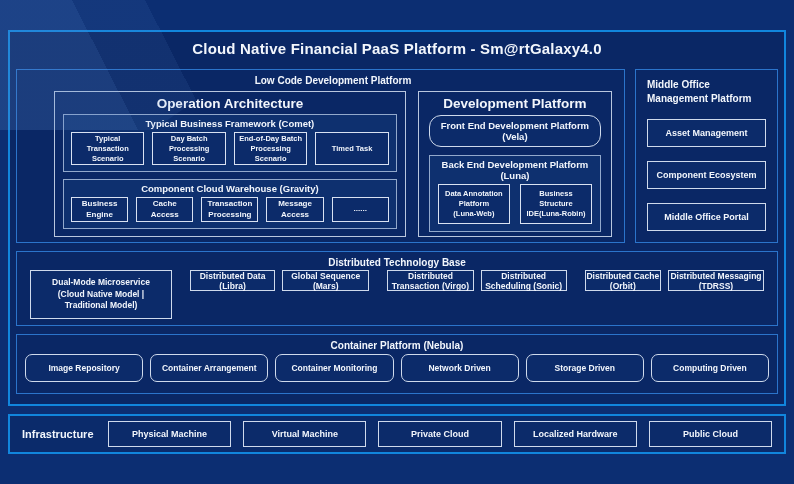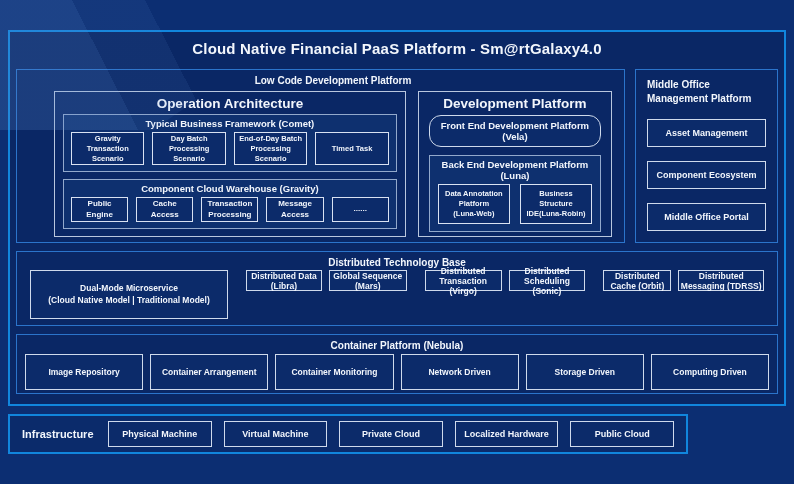--- a/index.html
+++ b/index.html
@@ -57,30 +57,30 @@
   .luna-frame { margin:0 10px; }
   .luna-row { display:flex; gap:10px; padding:0 8px 7px; }
   .luna-row .small-box { min-height:40px; }
 
   .middle-office { width:143px; padding:8px 11px 16px; }
   .mo-label { font-size:10px; font-weight:bold; line-height:1.35; }
   .mo-box { height:28px; margin-top:14px; font-size:9px; }
 
   .dist { margin:8px 6px 0; height:75px; }
   .dist-row { display:flex; gap:18px; padding:2px 13px 0; }
-  .dual-mode { width:198px; height:49px; font-size:8.5px; line-height:1.4; padding:0 6px; }
+  .dual-mode { width:142px; height:49px; font-size:8.5px; line-height:1.4; padding:0 6px; }
   .dist-col { flex:1; display:flex; flex-direction:row; gap:7px; }
   .dist-box { height:21px; font-size:8.5px; }
 
   .cont { margin:8px 6px 0; height:60px; }
   .cont-row { display:flex; gap:7px; padding:3px 8px 0; }
-  .cont-box { flex:1; height:36px; font-size:8.5px; }
+  .cont-box { flex:1; height:28px; font-size:8.5px;border-radius:7px; }
 
   .infra {
-    position:absolute; left:8px; top:414px; width:680px; height:40px;
+    position:absolute; left:8px; top:414px; width:778px; height:40px;
     border:2px solid #1186dd; background:#0b2b6b; z-index:1;
     display:flex; align-items:center; gap:12px; padding:0 12px;
   }
   .infra-label { font-size:11px; font-weight:bold; width:74px; flex:none; }
   .infra-box { flex:1; height:26px; font-size:9px; }
 </style>
 </head>
 <body>
 
 <div class="sheen"></div>
@@ -92,30 +92,30 @@
 
     <div class="panel low-code">
       <div class="panel-label">Low Code Development Platform</div>
       <div class="lc-row">
 
         <div class="white-frame op-arch">
           <div class="big-heading">Operation Architecture</div>
           <div class="mid-frame">
             <div class="sub-heading">Typical Business Framework (Comet)</div>
             <div class="boxes-row">
-              <div class="small-box">Gravity Transaction Scenario</div>
+              <div class="small-box">Typical Transaction Scenario</div>
               <div class="small-box">Day Batch Processing Scenario</div>
               <div class="small-box">End-of-Day Batch Processing Scenario</div>
               <div class="small-box">Timed Task</div>
             </div>
           </div>
           <div class="mid-frame">
             <div class="sub-heading">Component Cloud Warehouse (Gravity)</div>
             <div class="boxes-row">
-              <div class="small-box" style="font-size:8px">Public Engine</div>
+              <div class="small-box" style="font-size:8px">Business Engine</div>
               <div class="small-box" style="font-size:8px">Cache Access</div>
               <div class="small-box" style="font-size:8px">Transaction Processing</div>
               <div class="small-box" style="font-size:8px">Message Access</div>
               <div class="small-box" style="font-size:8px">......</div>
             </div>
           </div>
         </div>
 
         <div class="white-frame dev-plat">
           <div class="big-heading">Development Platform</div>

